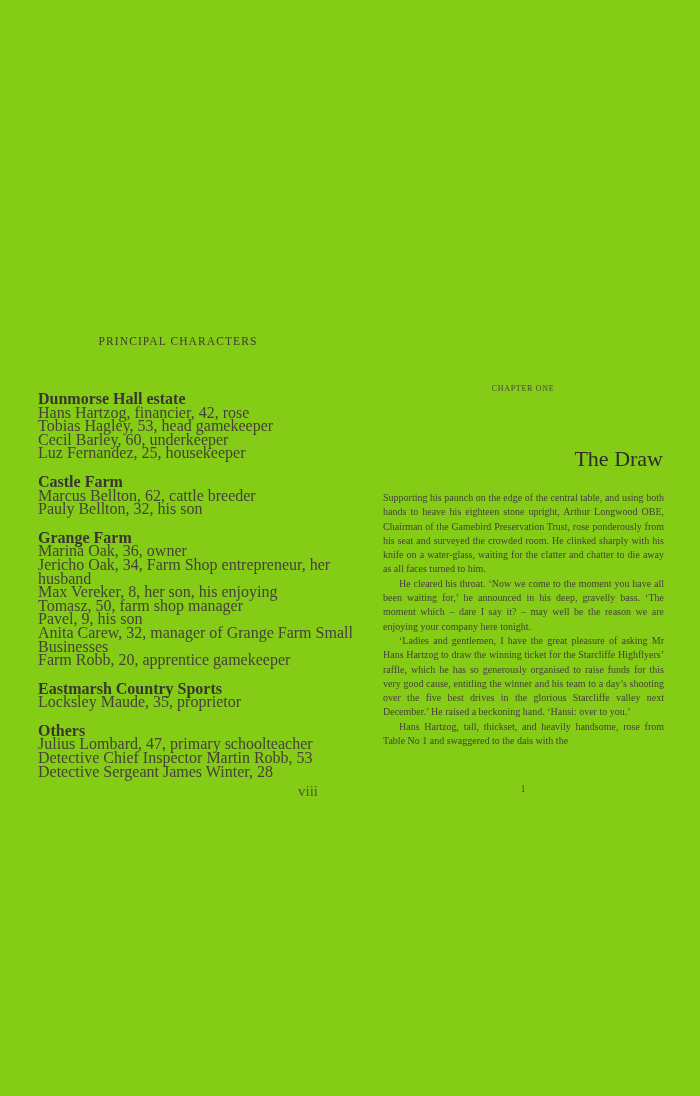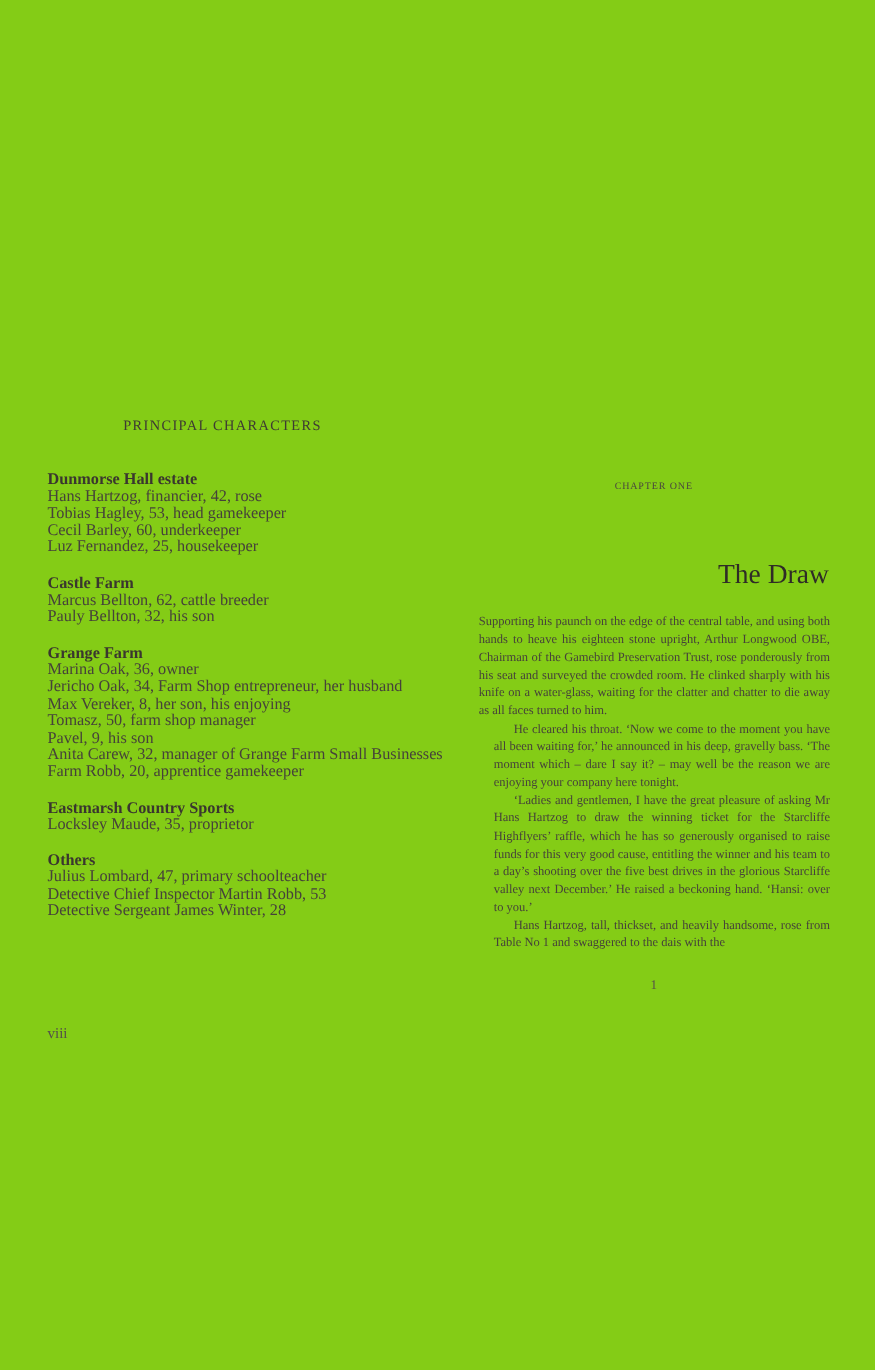--- a/index.html
+++ b/index.html
@@ -21,38 +21,37 @@
   .pc-heading {
     position: absolute;
     left: 38px; top: 335px; width: 280px;
     text-align: center;
     font-size: 11.5px;
     letter-spacing: 1.1px;
     color: #3e3a33;
   }
   .groups {
     position: absolute;
-    left: 38px; top: 376px; width: 330px;
-    font-size: 13px;
+    left: 38px; top: 392px; width: 330px;
+    font-size: 16px;
     line-height: 13.6px;
   }
   .group { margin: 0 0 15px 0; }
   .group-title {
     font-weight: bold;
     color: #3a362f;
   }
   .member { }
 
   .folio-left {
     position: absolute;
     left: 38px; top: 783px; width: 280px;
-    text-align: left;
-    font-size: 12px;
+    text-align: right;
+    font-size: 15px;
     color: #55504a;
-    margin-top: 36px;
   }
 
   
   .chapter-label {
     position: absolute;
     left: 383px; top: 384px; width: 280px;
     text-align: center;
     font-size: 8px;
     letter-spacing: 0.7px;
     color: #4a463f;
@@ -66,21 +65,21 @@
   }
   .body-text {
     position: absolute;
     left: 383px; top: 491px; width: 281px;
     font-size: 10px;
     line-height: 14.3px;
     text-align: justify;
     color: #46423a;
   }
   .body-text p { margin: 0; }
-  .body-text p.indent { text-indent: 1.6em; margin-left: 12px; }
+  .body-text p.indent { text-indent: 1.6em; }
 
   .folio-right {
     position: absolute;
     left: 383px; top: 783px; width: 280px;
     text-align: center;
     font-size: 10.5px;
     color: #55504a;
   }
 </style>
 </head>

